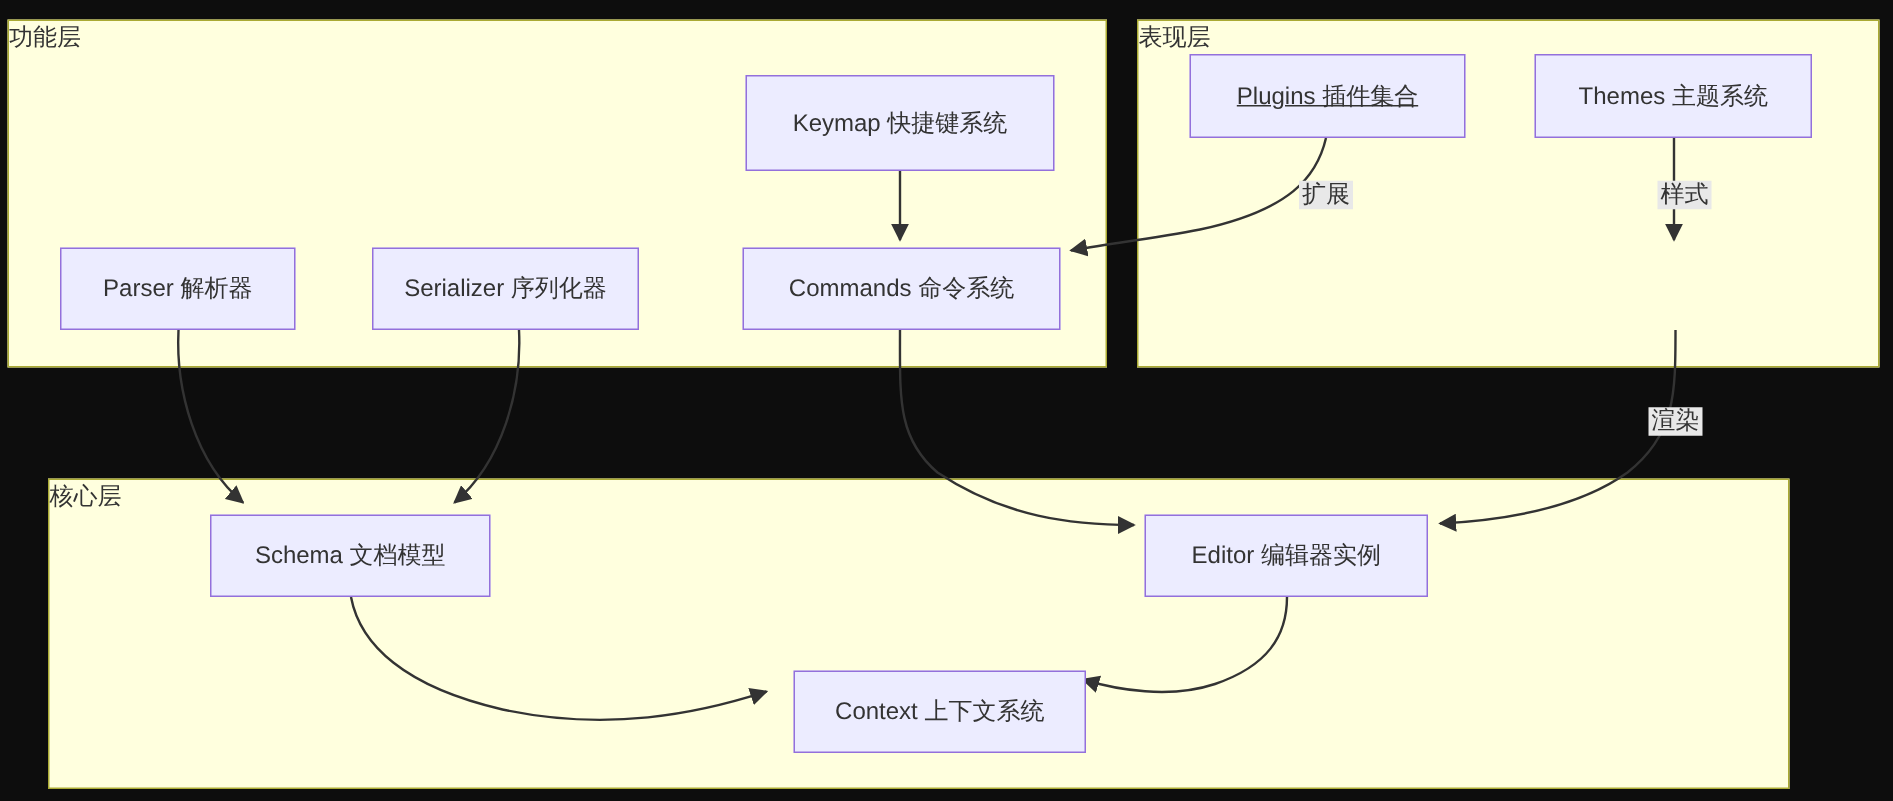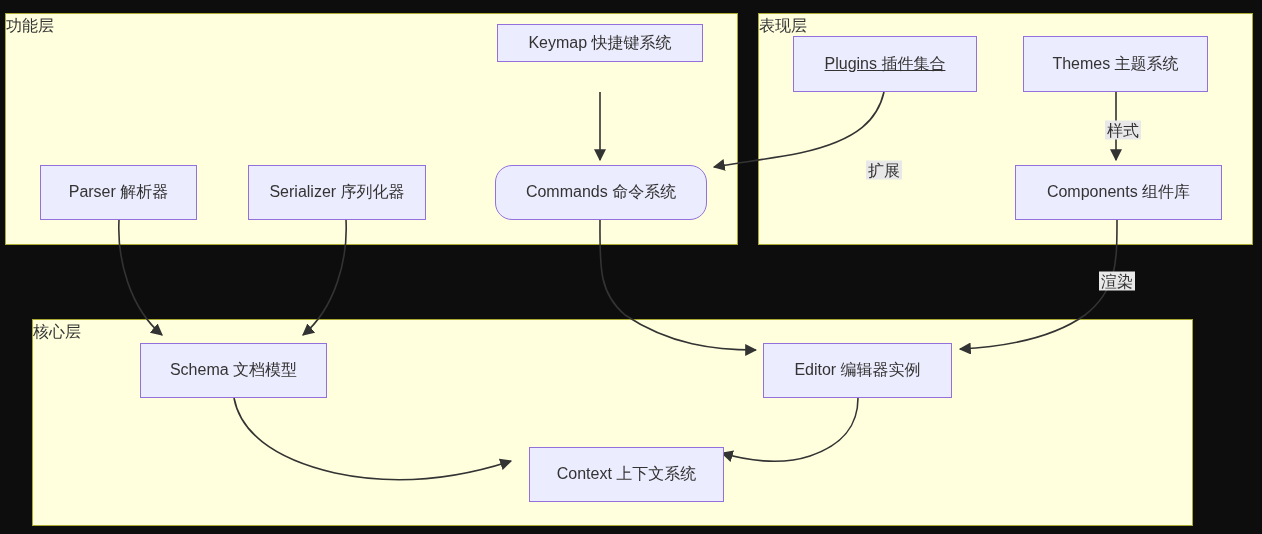--- a/index.html
+++ b/index.html
@@ -20,32 +20,32 @@
   }
   .edge-label{
     position:absolute;transform:translate(-50%,-50%);background:#e8e8e8;color:#333;
     font-size:16px;line-height:19px;padding:0 2px;white-space:nowrap;
   }
   
   .c-functional{left:5px;top:13px;width:733px;height:232px;}
   .c-presentation{left:758px;top:13px;width:495px;height:232px;}
   .c-core{left:32px;top:319px;width:1161px;height:207px;}
   
-  .n-keymap{left:497px;top:24px;width:206px;height:38px;}
+  .n-keymap{left:497px;top:50px;width:206px;height:64px;}
   .n-parser{left:40px;top:165px;width:157px;height:55px;}
   .n-serializer{left:248px;top:165px;width:178px;height:55px;}
-  .n-commands{left:495px;top:165px;width:212px;height:55px;border-radius:17px;}
+  .n-commands{left:495px;top:165px;width:212px;height:55px;}
   .n-plugins{left:793px;top:36px;width:184px;height:56px;text-decoration:underline;}
   .n-themes{left:1023px;top:36px;width:185px;height:56px;}
   .n-components{left:1015px;top:165px;width:207px;height:55px;}
   .n-schema{left:140px;top:343px;width:187px;height:55px;}
   .n-editor{left:763px;top:343px;width:189px;height:55px;}
   .n-context{left:518px;top:447px;width:195px;height:55px;margin-left:11px;}
   
-  .el-extend{left:884px;top:130px;margin-top:40px;}
+  .el-extend{left:884px;top:130px;}
   .el-style{left:1087px;top:130px;margin-left:36px;}
   .el-render{left:1117px;top:281px;}
 </style>
 </head>
 <body>
 
 <div class="stage">
 
   <div class="cluster c-functional">
     <div class="cluster-label">功能层</div>
@@ -75,21 +75,20 @@
       <path d="M858,398 C858,424 845,444 810,456 C780,466 745,460 722,453" marker-end="url(#arrow)"></path>
     </g>
   </svg>
 
   <div class="node n-keymap">Keymap 快捷键系统</div>
   <div class="node n-parser">Parser 解析器</div>
   <div class="node n-serializer">Serializer 序列化器</div>
   <div class="node n-commands">Commands 命令系统</div>
   <div class="node n-plugins">Plugins 插件集合</div>
   <div class="node n-themes">Themes 主题系统</div>
-  <div class="node n-components">Components 组件库</div>
   <div class="node n-schema">Schema 文档模型</div>
   <div class="node n-editor">Editor 编辑器实例</div>
   <div class="node n-context">Context 上下文系统</div>
 
   <div class="edge-label el-extend">扩展</div>
   <div class="edge-label el-style">样式</div>
   <div class="edge-label el-render">渲染</div>
 
 </div>
 

